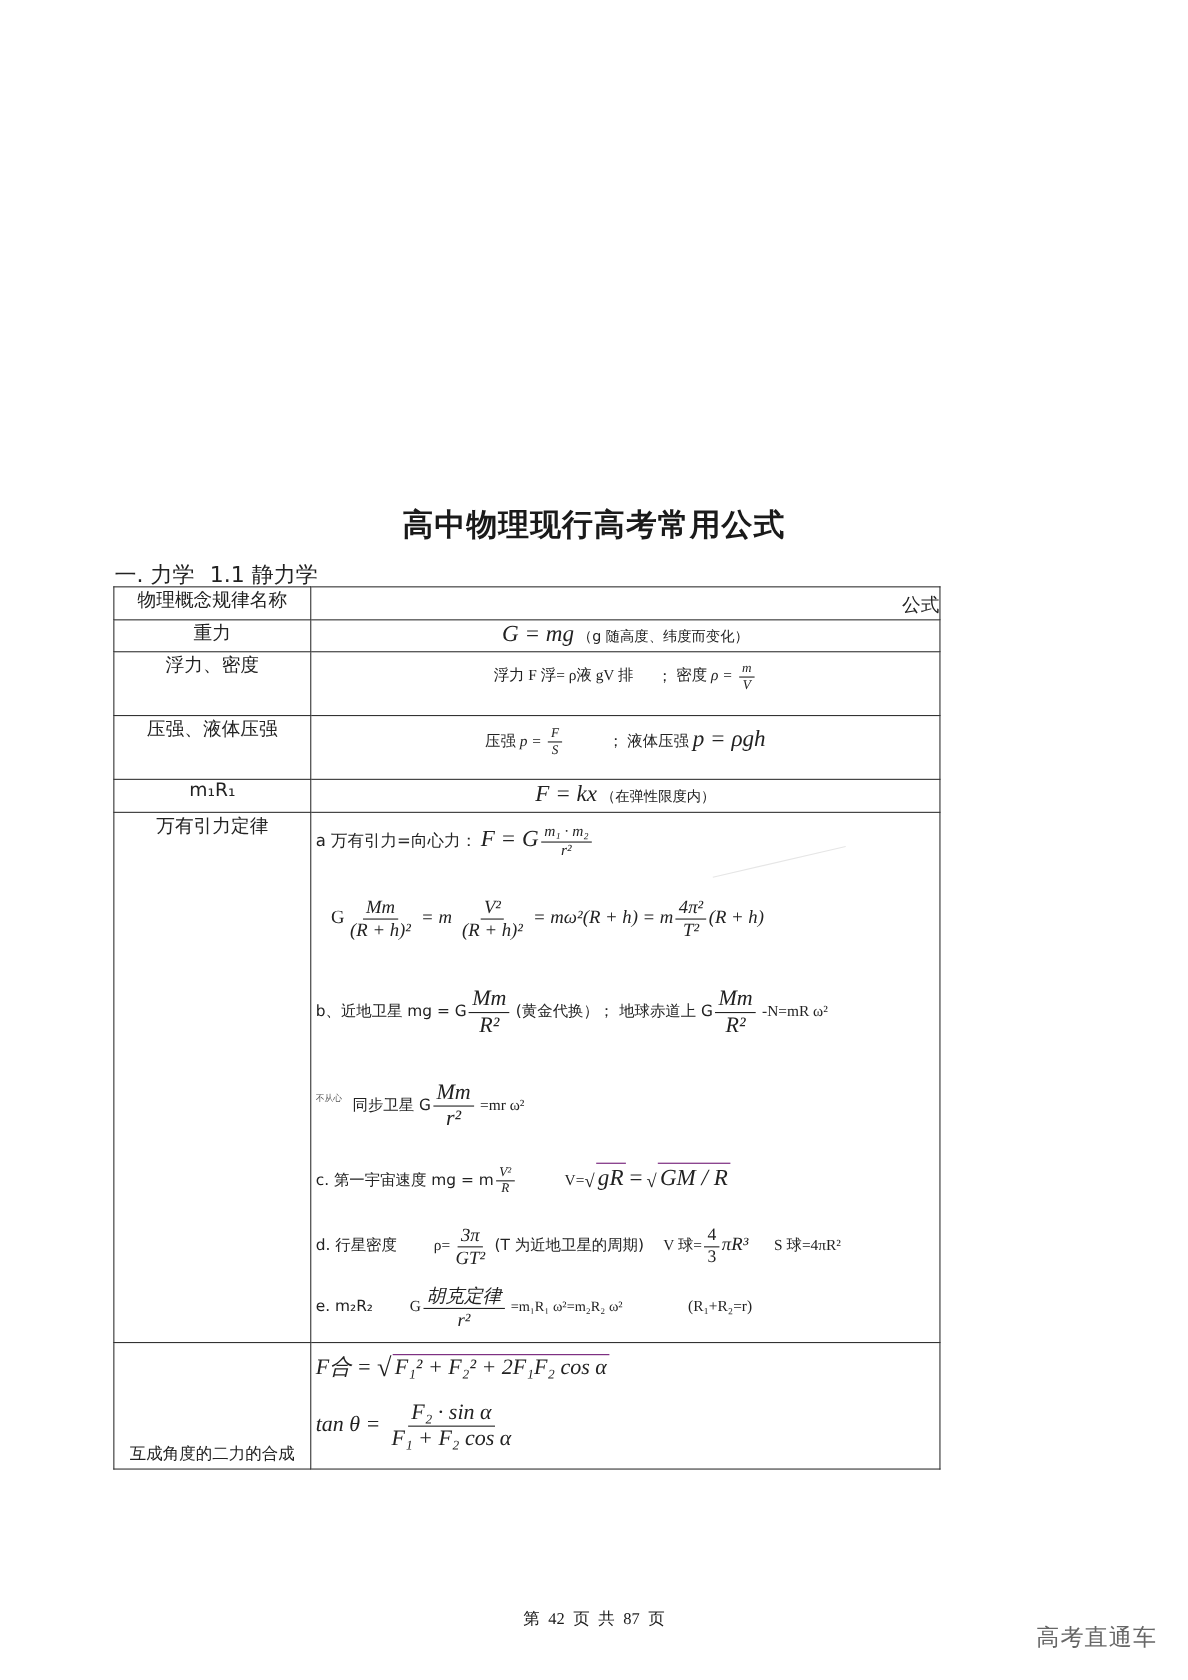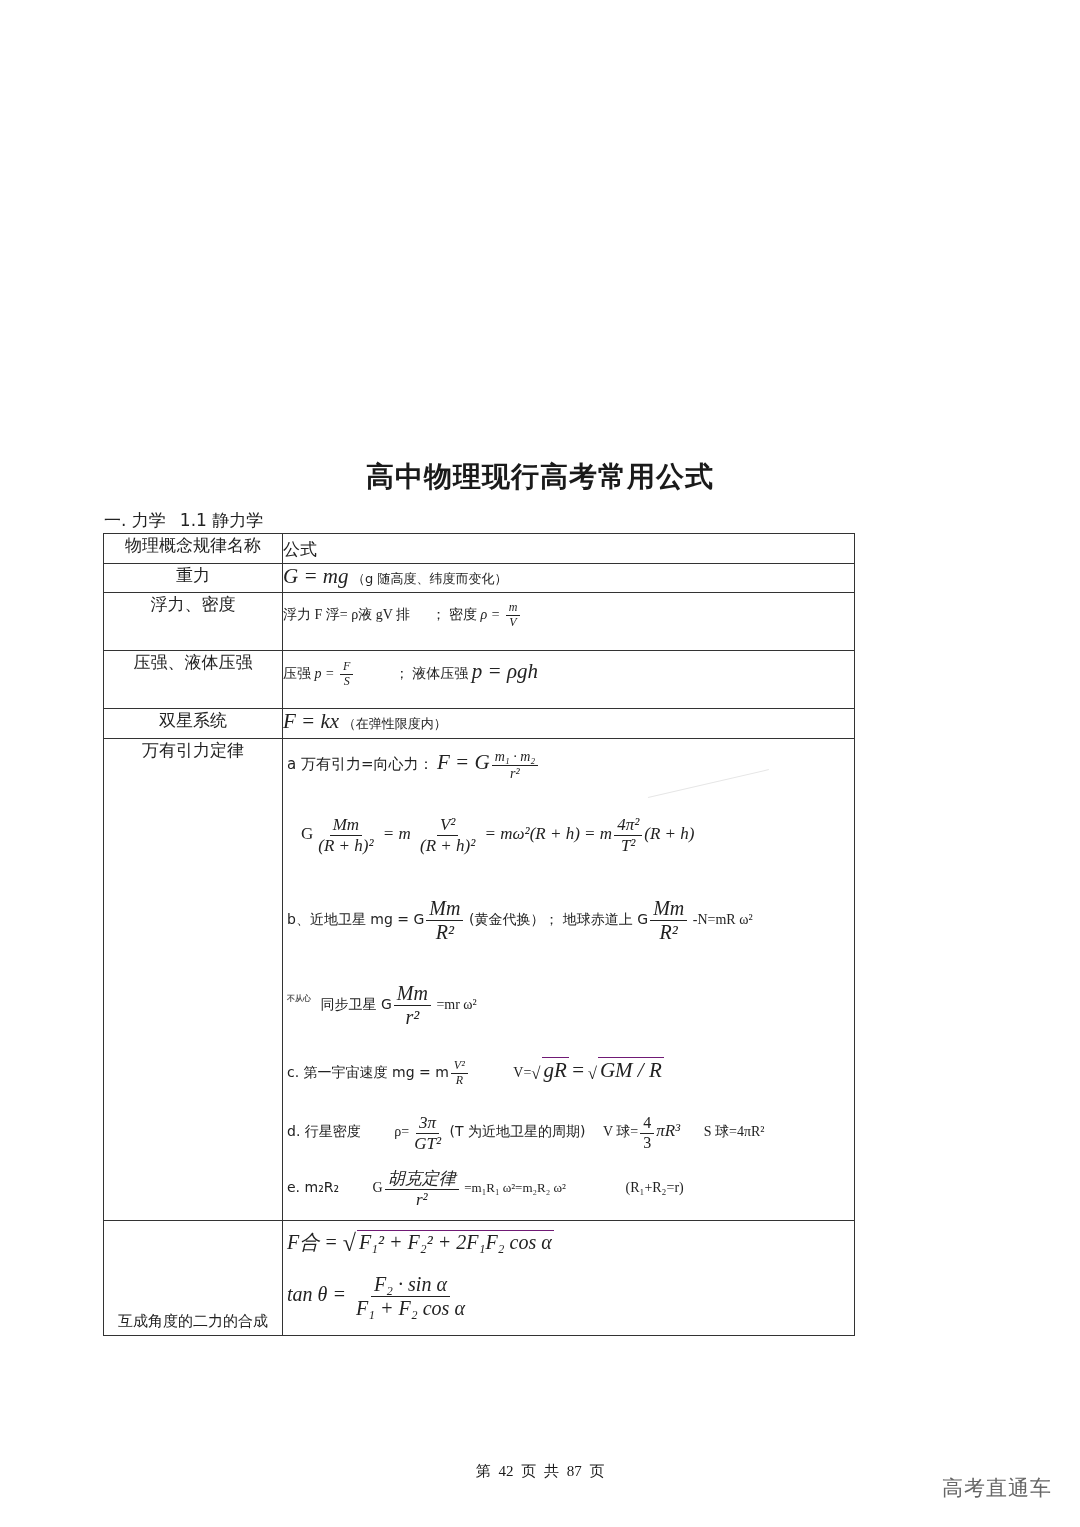--- a/index.html
+++ b/index.html
@@ -6,65 +6,65 @@
   body {
     width: 1080px; height: 1527px; background: #ffffff; position: relative;
     font-family: "Liberation Serif", "DejaVu Serif", serif; color: #1a1a1a; overflow: hidden;
   }
   .title {
     position: absolute; left: 0; width: 1080px; top: 458px; text-align: center;
     font-size: 28px; font-weight: bold; letter-spacing: 1px;
     font-family: "DejaVu Sans", "Liberation Sans", sans-serif;
   }
   .section {
-    position: absolute; left: 104px; top: 509px; font-size: 17px;
+    position: absolute; left: 104px; top: 509px; font-size: 20px;
     font-family: "DejaVu Sans", "Liberation Sans", sans-serif; color: #222;
   }
   .section .sp { display: inline-block; width: 14px; }
   table.f {
     position: absolute; left: 103px; top: 533px; width: 752px;
     border-collapse: collapse; table-layout: fixed;
   }
   table.f td {
     border: 1.5px solid #333; vertical-align: top; padding: 0; position: relative;
   }
   td.name {
     width: 178px; text-align: center; font-size: 17px; color: #222;
     font-family: "DejaVu Sans", "Liberation Sans", sans-serif; padding-top: 4px;
   }
-  td.formula { padding-left: 4px; font-size: 14px; color: #222; }
+  td.formula { padding-left: 4px; font-size: 14px; color: #222; text-align: center; }
   .cjk { font-family: "DejaVu Sans", "Liberation Sans", sans-serif; }
   .it { font-style: italic; font-family: "Liberation Serif", serif; }
   .big { font-size: 21px; }
   .frac { display: inline-flex; flex-direction: column; align-items: center; vertical-align: middle; margin: 0 2px; }
   .frac .num { border-bottom: 1px solid #222; padding: 0 3px; line-height: 1.15; }
   .frac .den { padding: 0 3px; line-height: 1.15; }
   .sqrt { display: inline-block; border-top: 1px solid #701a75; padding: 0 2px; margin-left: 1px; }
   .rad { font-size: 1.2em; vertical-align: -2px; }
-  .tiny { font-size: 8px; color: #555; vertical-align: 8px; margin-right: 6px; font-weight: bold; }
+  .tiny { font-size: 8px; color: #555; vertical-align: 8px; margin-right: 6px; }
   .line { position: absolute; left: 4px; white-space: nowrap; }
   .footer { position: absolute; top: 1462px; left: 0; width: 1080px; text-align: center; font-size: 15px; word-spacing: 4px; }
   .watermark { position: absolute; top: 1474px; left: 942px; font-size: 21px; color: #666; font-family: "DejaVu Sans", "Liberation Sans", sans-serif; letter-spacing: 1px; }
   .artifact { position: absolute; left: 648px; top: 797px; width: 124px; height: 1px; background: #e6e6e6; transform: rotate(-13deg); transform-origin: left; }
 </style>
 </head>
 <body>
 
 <div class="title">高中物理现行高考常用公式</div>
 <div class="section">
   <span>一. 力学</span><span class="sp"></span><span>1.1 静力学</span>
 </div>
 
 <div class="artifact"></div>
 
 <table class="f">
   <tbody>
       <tr style="height:30px">
     <td class="name">物理概念规律名称</td>
-    <td class="formula cjk" style="text-align:left;font-size:17px;padding-top:4px">公式</td>
+    <td class="formula cjk" style="text-align:right;font-size:17px;padding-top:4px">公式</td>
   </tr>
 
   <tr style="height:29px">
     <td class="name">重力</td>
     <td class="formula">
       <span class="it big">G = mg</span>
       <span class="cjk" style="font-size:13px">（g 随高度、纬度而变化）</span>
     </td>
   </tr>
 
@@ -97,21 +97,21 @@
               <span class="den">S</span>
             </span>
         <span style="margin-left:36px">；</span>
         <span class="cjk">液体压强</span>
         <span class="it big">p = ρgh</span>
       </div>
     </td>
   </tr>
 
   <tr style="height:30px">
-    <td class="name">双星系统</td>
+    <td class="name">m₁R₁</td>
     <td class="formula">
       <span class="it big">F = kx</span>
       <span class="cjk" style="font-size:13px">（在弹性限度内）</span>
     </td>
   </tr>
 
   <tr style="height:482px">
     <td class="name">万有引力定律</td>
     <td class="formula">
       <div class="line" style="top:10px">

